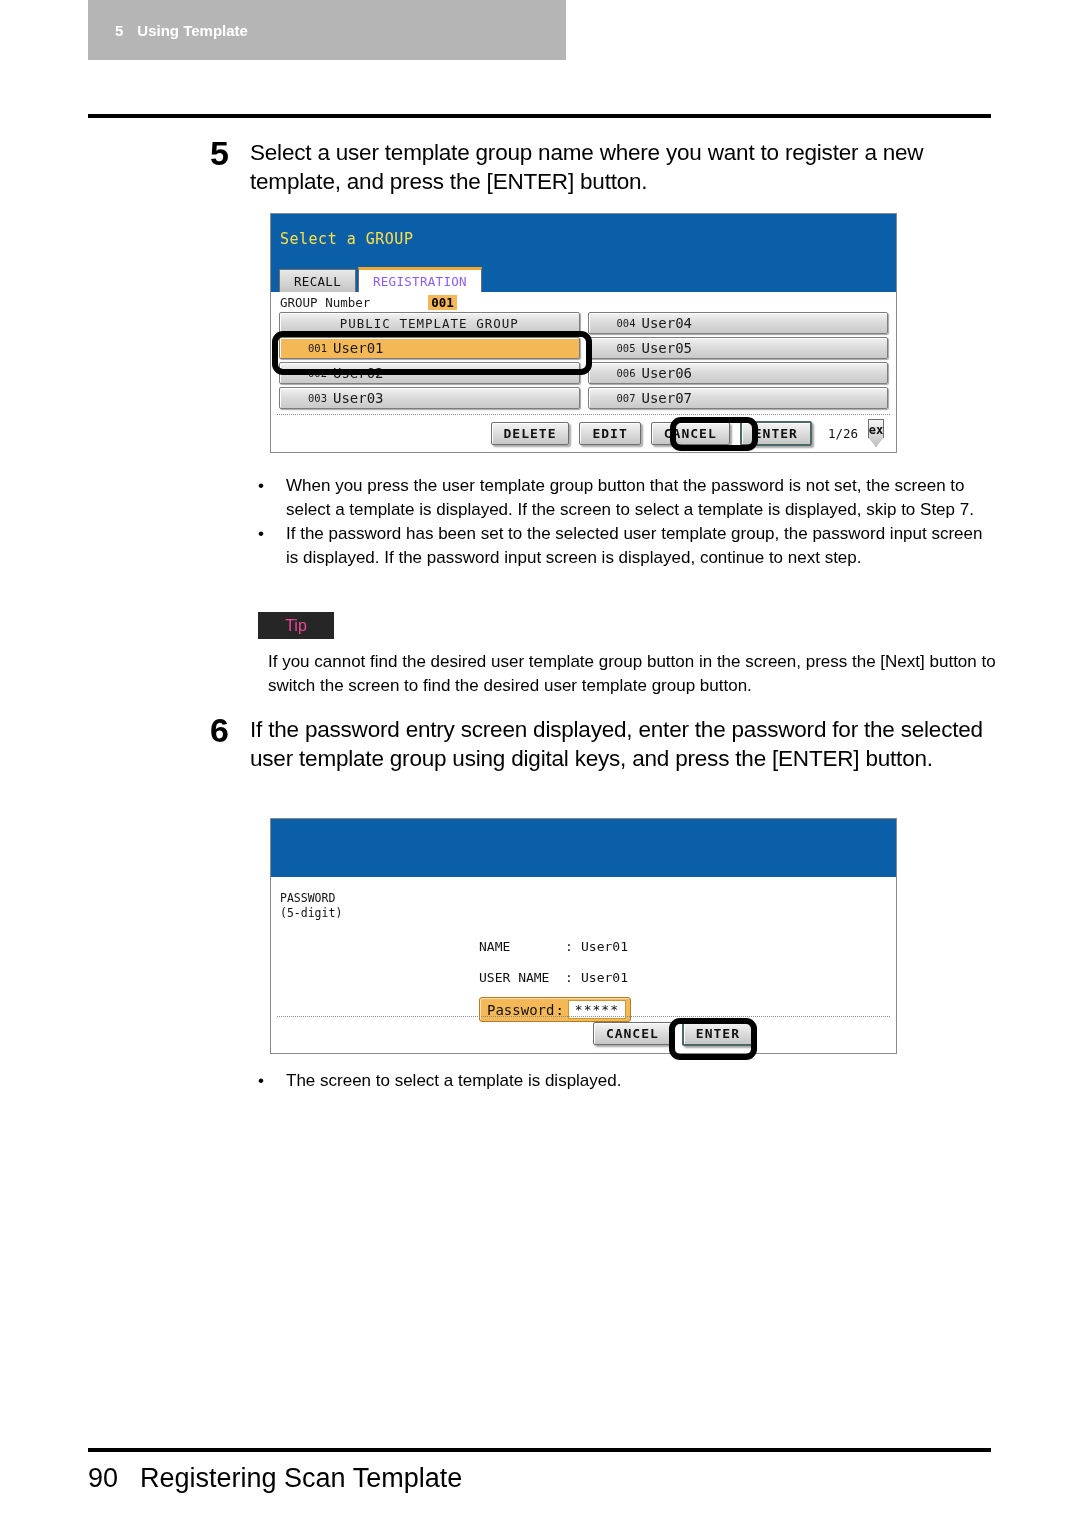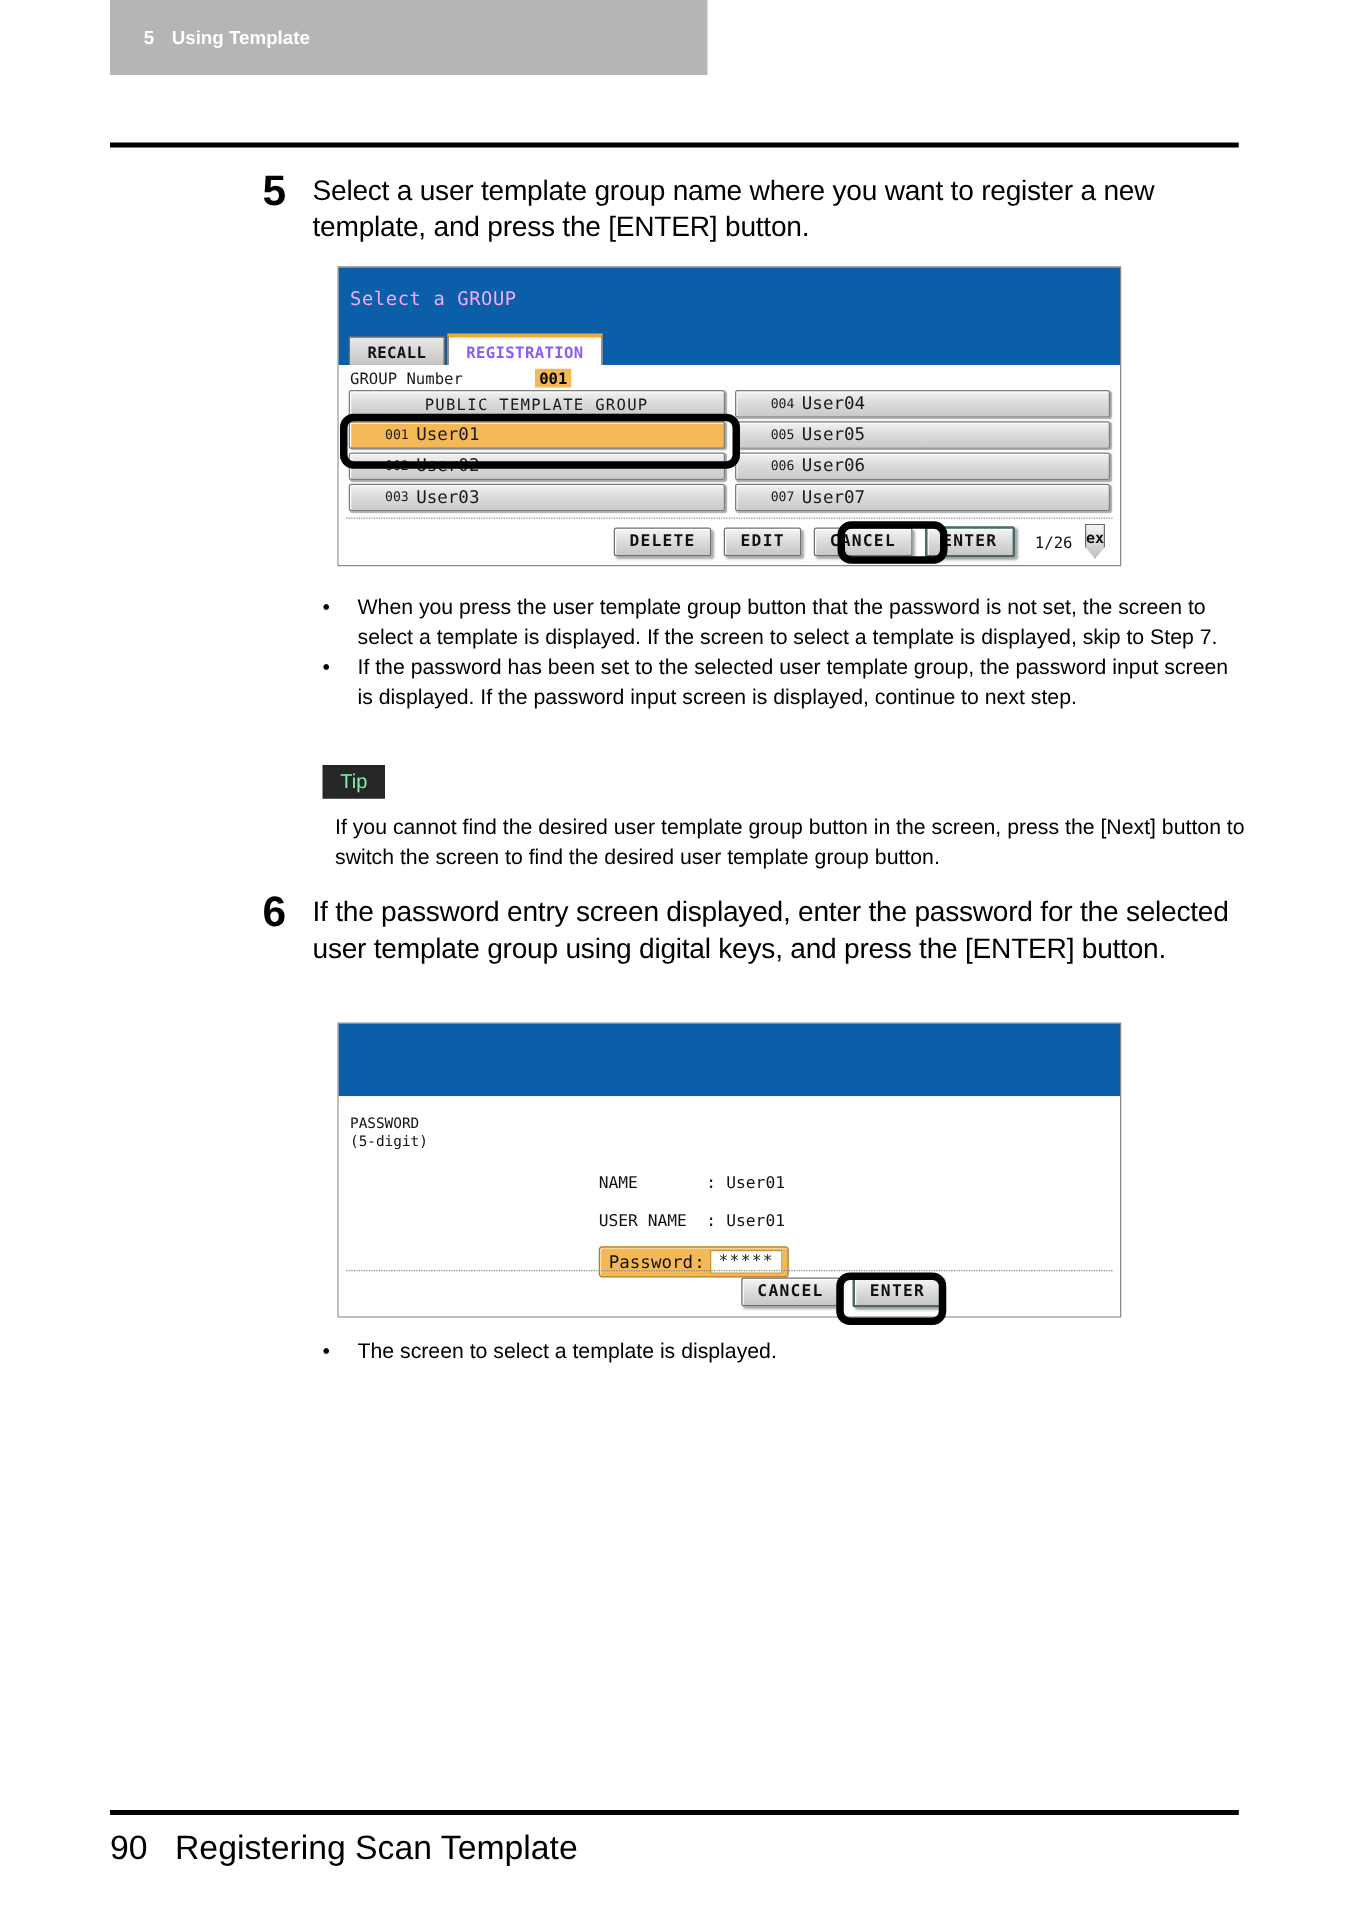--- a/index.html
+++ b/index.html
@@ -89,24 +89,24 @@
   }
   .bullets .btxt { flex: 1 1 auto; }
   #bullets-1 { left: 258px; top: 474px; width: 740px; }
   #bullets-2 { left: 258px; top: 1069px; width: 740px; }
 
   
   .tip-badge {
     position: absolute;
     left: 258px;
     top: 612px;
-    width: 50px;
+    width: 76px;
     height: 27px;
     background: #262626;
-    color: #86efac;
+    color: #ec4899;
     font-size: 16px;
     display: flex;
     align-items: center;
     justify-content: center;
   }
   .tip-body {
     position: absolute;
     left: 268px;
     top: 650px;
     width: 740px;
@@ -130,38 +130,38 @@
     box-sizing: border-box;
     position: relative;
   }
   #device-group .dev-header { height: 78px; }
   #device-pass  .dev-header { height: 58px; }
 
   .dev-title {
     position: absolute;
     left: 9px;
     top: 16px;
-    color: #f0abfc;
+    color: #fde047;
     font-family: "DejaVu Sans Mono", monospace;
     font-size: 15px;
     letter-spacing: 0.5px;
   }
 
   
   .tabstrip {
     position: absolute;
     left: 8px;
     bottom: 0;
     display: flex;
     align-items: flex-end;
   }
   .tab {
     font-family: "DejaVu Sans Mono", monospace;
     font-size: 12.5px;
-    font-weight: bold;
+    font-weight: normal;
     padding: 4px 14px 3px 14px;
     box-sizing: border-box;
     letter-spacing: 0.3px;
   }
   .tab.inactive {
     background: linear-gradient(#e9e9e9, #c4c4c4);
     border: 1px solid #6e6e6e;
     border-bottom: none;
     color: #111;
   }

